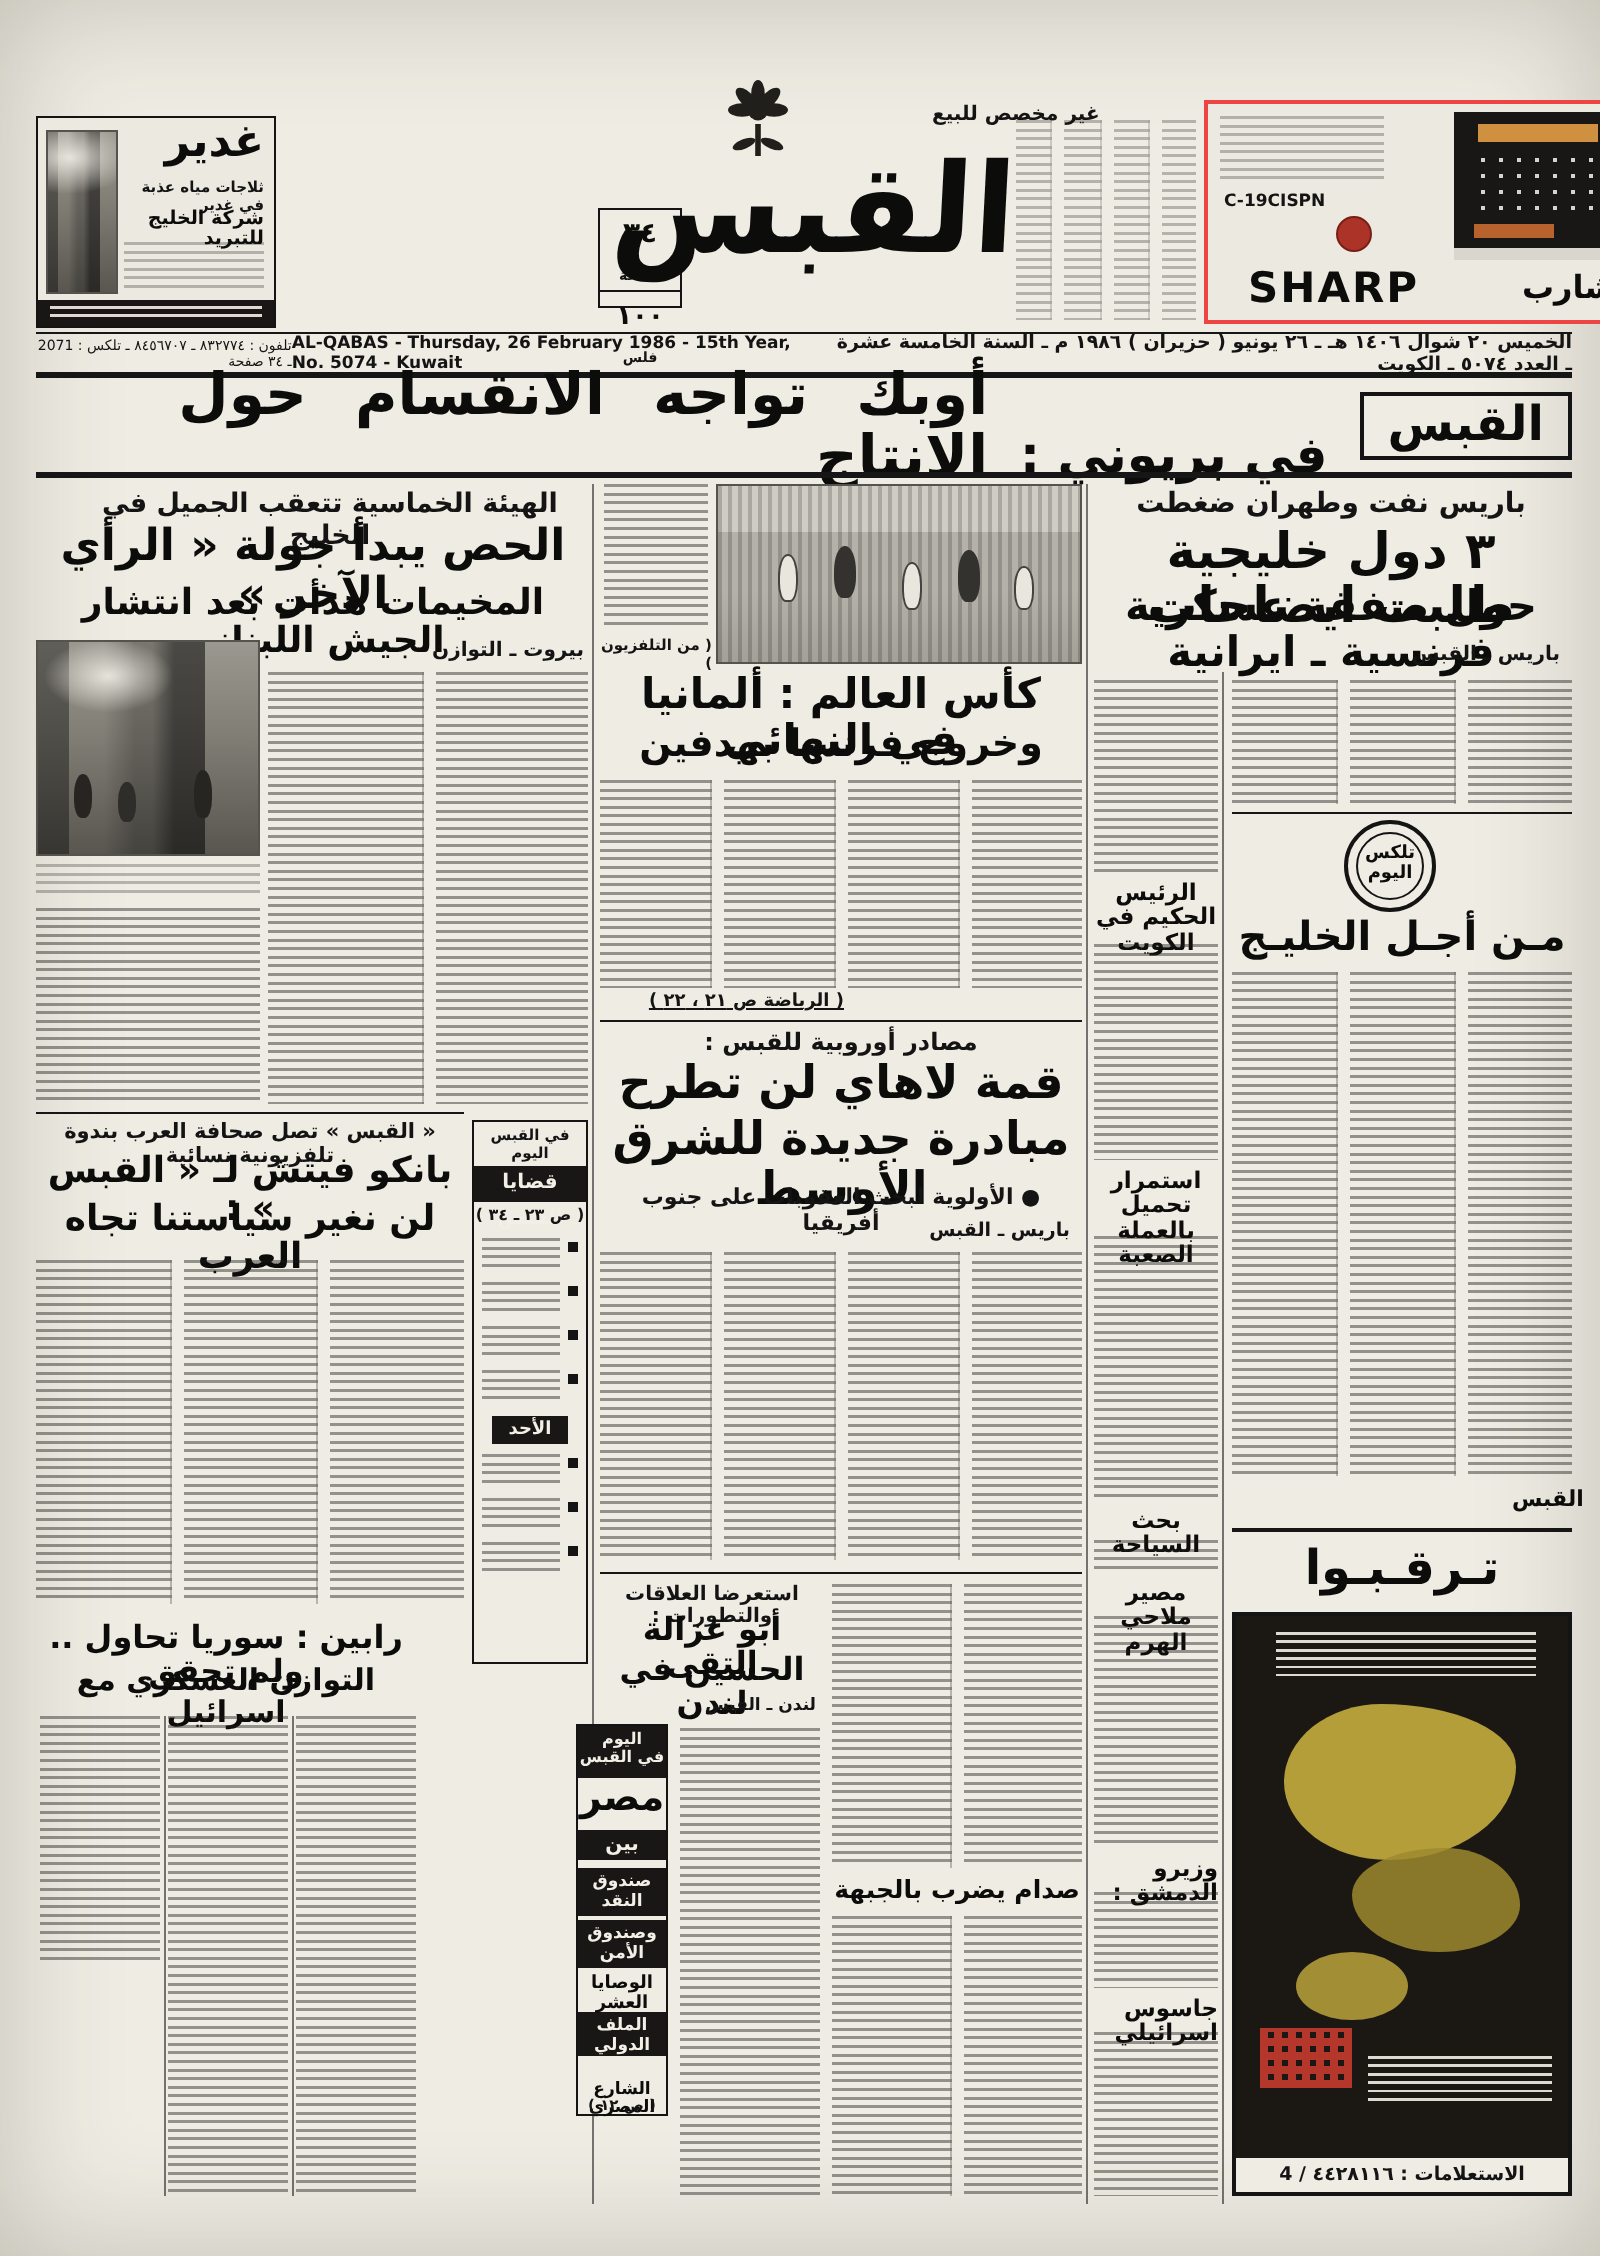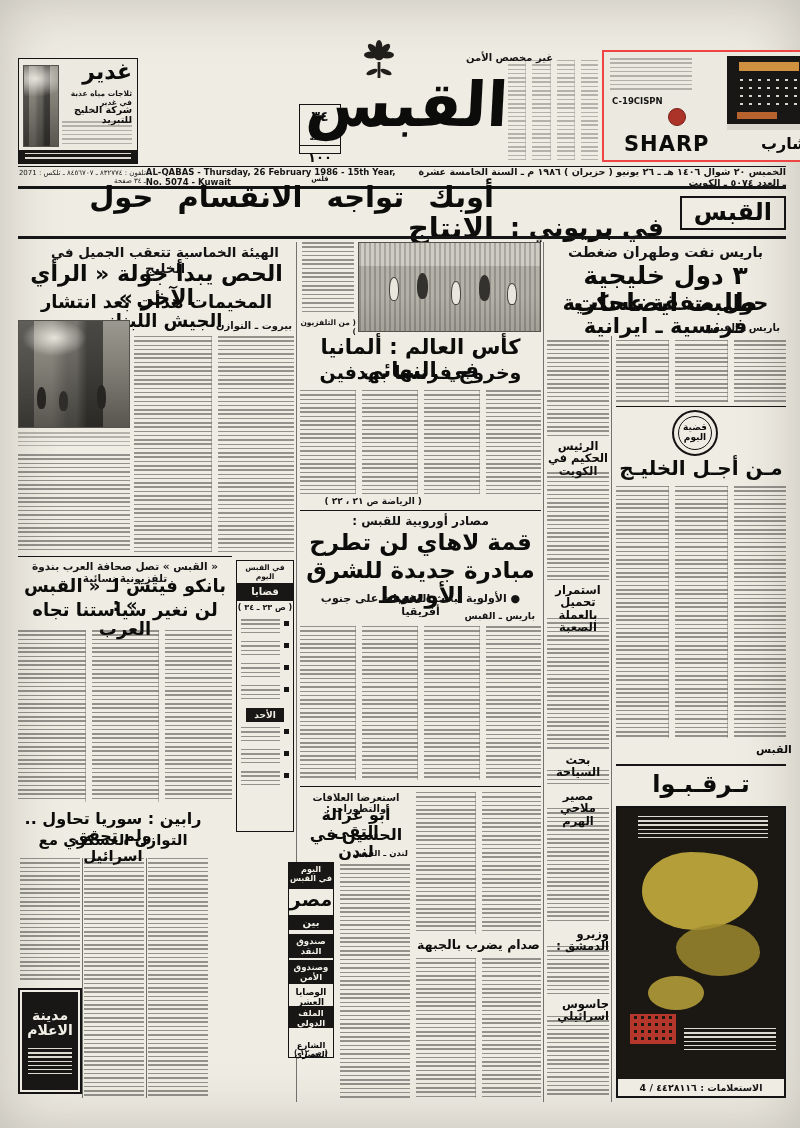--- a/index.html
+++ b/index.html
@@ -84,21 +84,21 @@
         <ellipse cx="23" cy="9" rx="3.4" ry="7" transform="rotate(90 23 17)"></ellipse>
         <ellipse cx="23" cy="9" rx="3.4" ry="7" transform="rotate(-90 23 17)"></ellipse>
         <circle cx="23" cy="17" r="5.2"></circle>
         <rect x="21.6" y="24" width="2.8" height="16"></rect>
         <ellipse cx="16" cy="34" rx="6" ry="2.4" transform="rotate(-22 16 34)"></ellipse>
         <ellipse cx="30" cy="34" rx="6" ry="2.4" transform="rotate(22 30 34)"></ellipse>
       </g>
     </svg>
   </div>
 
-  <div class="abs b" style="left:466px;top:52px;font-size:10px;">غير مخصص الأمن</div>
+  <div class="abs b" style="left:466px;top:52px;font-size:10px;">غير مخصص للبيع</div>
 
   <div class="abs hl c" style="left:336px;top:74px;width:172px;font-size:62px;line-height:1;transform:skewX(-3deg);">القبس</div>
 
   <div class="abs cols" style="left:508px;top:60px;width:90px;height:100px;">
     <div class="tl light"></div>
     <div class="tl light"></div>
     <div class="tl light"></div>
     <div class="tl light"></div>
   </div>
 
@@ -142,21 +142,21 @@
   <div class="abs b r" style="left:545px;top:322px;width:235px;font-size:10px;">باريس ـ القبس</div>
   <div class="abs cols" style="left:616px;top:340px;width:170px;height:62px;">
     <div class="tl"></div>
     <div class="tl"></div>
     <div class="tl"></div>
   </div>
   <div class="hr" style="left:616px;top:406px;width:170px;"></div>
 
   <div class="abs badge-circle" style="left:672px;top:410px;width:46px;height:46px;">
     <div class="inner">
-      <div class="hl" style="font-size:9px;">قضية</div>
+      <div class="hl" style="font-size:9px;">تلكس</div>
       <div class="hl" style="font-size:9px;">اليوم</div>
     </div>
   </div>
   <div class="abs hl c" style="left:616px;top:458px;width:170px;font-size:20px;">مـن أجـل الخليـج</div>
   <div class="abs cols" style="left:616px;top:486px;width:170px;height:252px;">
     <div class="tl"></div>
     <div class="tl"></div>
     <div class="tl"></div>
   </div>
   <div class="abs hl" style="left:756px;top:744px;font-size:11px;">القبس</div>
@@ -197,21 +197,21 @@
     <div class="blob" style="left:148px;top:40px;width:10px;height:22px;background:#e9e6de;border:1px solid #44423e;"></div>
   </div>
   <div class="abs hl c" style="left:300px;top:336px;width:241px;font-size:21px;">كأس العالم : ألمانيا في النهائي</div>
   <div class="abs hl c" style="left:300px;top:362px;width:241px;font-size:19px;">وخروج فرنسا بهدفين</div>
   <div class="abs cols" style="left:300px;top:390px;width:241px;height:104px;">
     <div class="tl"></div>
     <div class="tl"></div>
     <div class="tl"></div>
     <div class="tl"></div>
   </div>
-  <div class="abs b" style="left:302px;top:496px;width:120px;font-size:9px;">( الرياضة ص ٢١ ، ٢٢ )</div>
+  <div class="abs b" style="left:302px;top:496px;width:120px;font-size:9px;text-decoration:underline;">( الرياضة ص ٢١ ، ٢٢ )</div>
   <div class="hr" style="left:300px;top:510px;width:241px;"></div>
 
   <div class="abs b c" style="left:300px;top:514px;width:241px;font-size:12px;">مصادر أوروبية للقبس :</div>
   <div class="abs hl c" style="left:300px;top:530px;width:241px;font-size:23px;">قمة لاهاي لن تطرح</div>
   <div class="abs hl c" style="left:300px;top:558px;width:241px;font-size:23px;">مبادرة جديدة للشرق الأوسط</div>
   <div class="abs b c" style="left:300px;top:592px;width:241px;font-size:11px;">● الأولوية لبحث العقوبات على جنوب أفريقيا</div>
   <div class="abs b r" style="left:300px;top:610px;width:235px;font-size:9.5px;">باريس ـ القبس</div>
   <div class="abs cols" style="left:300px;top:626px;width:241px;height:154px;">
     <div class="tl"></div>
     <div class="tl"></div>
@@ -313,19 +313,14 @@
   </div>
 
   <div class="abs hl c" style="left:18px;top:810px;width:190px;font-size:16px;">رابين : سوريا تحاول .. ولم تحقق</div>
   <div class="abs hl c" style="left:18px;top:832px;width:190px;font-size:15px;">التوازن العسكري مع اسرائيل</div>
   <div class="abs tl" style="left:148px;top:858px;width:60px;height:240px;"></div>
   <div class="abs tl" style="left:84px;top:858px;width:60px;height:240px;"></div>
   <div class="abs tl" style="left:20px;top:858px;width:60px;height:124px;"></div>
   <div class="vr" style="left:82px;top:858px;height:240px;"></div>
   <div class="vr" style="left:146px;top:858px;height:240px;"></div>
 
-  <div class="abs blackbox c" style="left:18px;top:988px;width:64px;height:106px;border:2px solid #141414;box-shadow:inset 0 0 0 2px #efece3;">
-    <div class="hl" style="font-size:14px;margin-top:18px;color:#f2efe6;">مدينة</div>
-    <div class="hl" style="font-size:14px;color:#f2efe6;">الاعلام</div>
-    <div class="tlw" style="margin:10px 8px 0 8px;height:26px;"></div>
-  </div>
 
 </div>
 
 </body></html>

